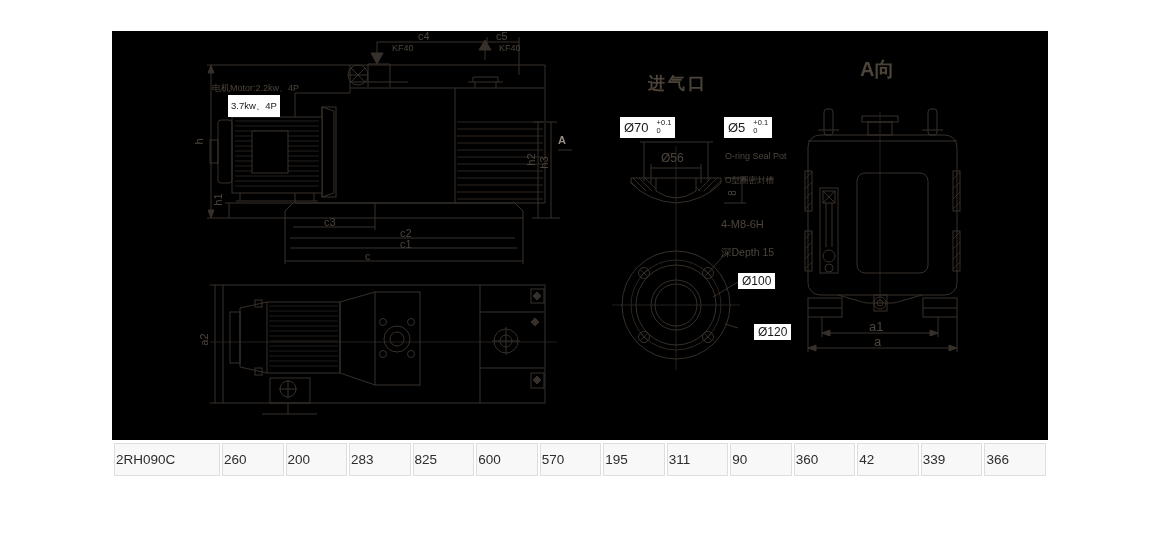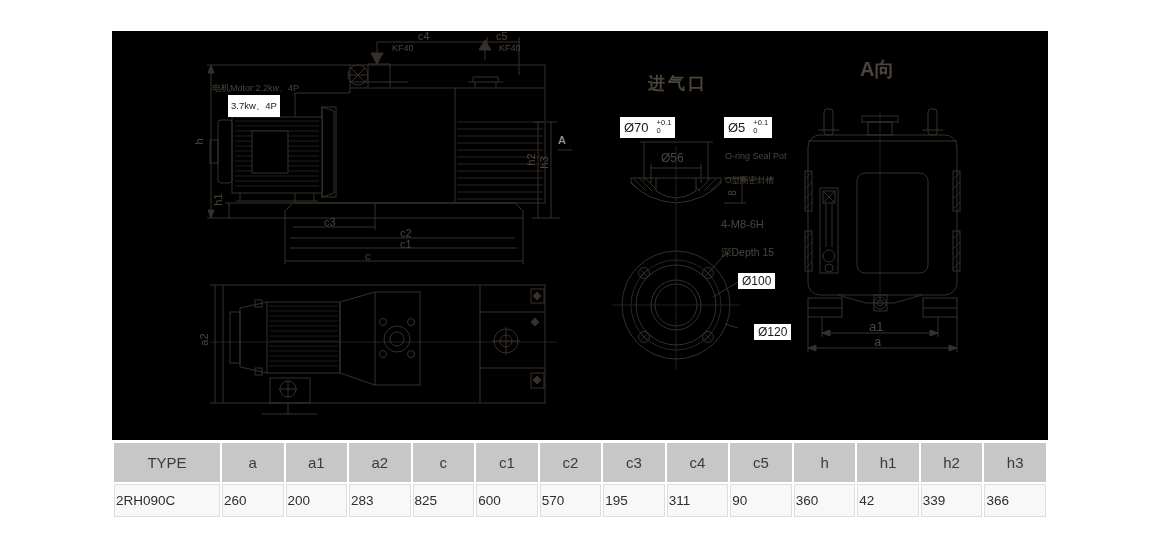--- a/index.html
+++ b/index.html
@@ -235,36 +235,20 @@
         <col>
         <col>
         <col>
         <col>
         <col>
         <col>
         <col>
         <col>
     </colgroup>
     <tbody>
-        <tr>
-      <th>TYPE</th>
-      <th>a</th>
-      <th>a1</th>
-      <th>a2</th>
-      <th>c</th>
-      <th>c1</th>
-      <th>c2</th>
-      <th>c3</th>
-      <th>c4</th>
-      <th>c5</th>
-      <th>h</th>
-      <th>h1</th>
-      <th>h2</th>
-      <th>h3</th>
-    </tr>
     <tr>
       <td>2RH090C</td>
       <td>260</td>
       <td>200</td>
       <td>283</td>
       <td>825</td>
       <td>600</td>
       <td>570</td>
       <td>195</td>
       <td>311</td>

